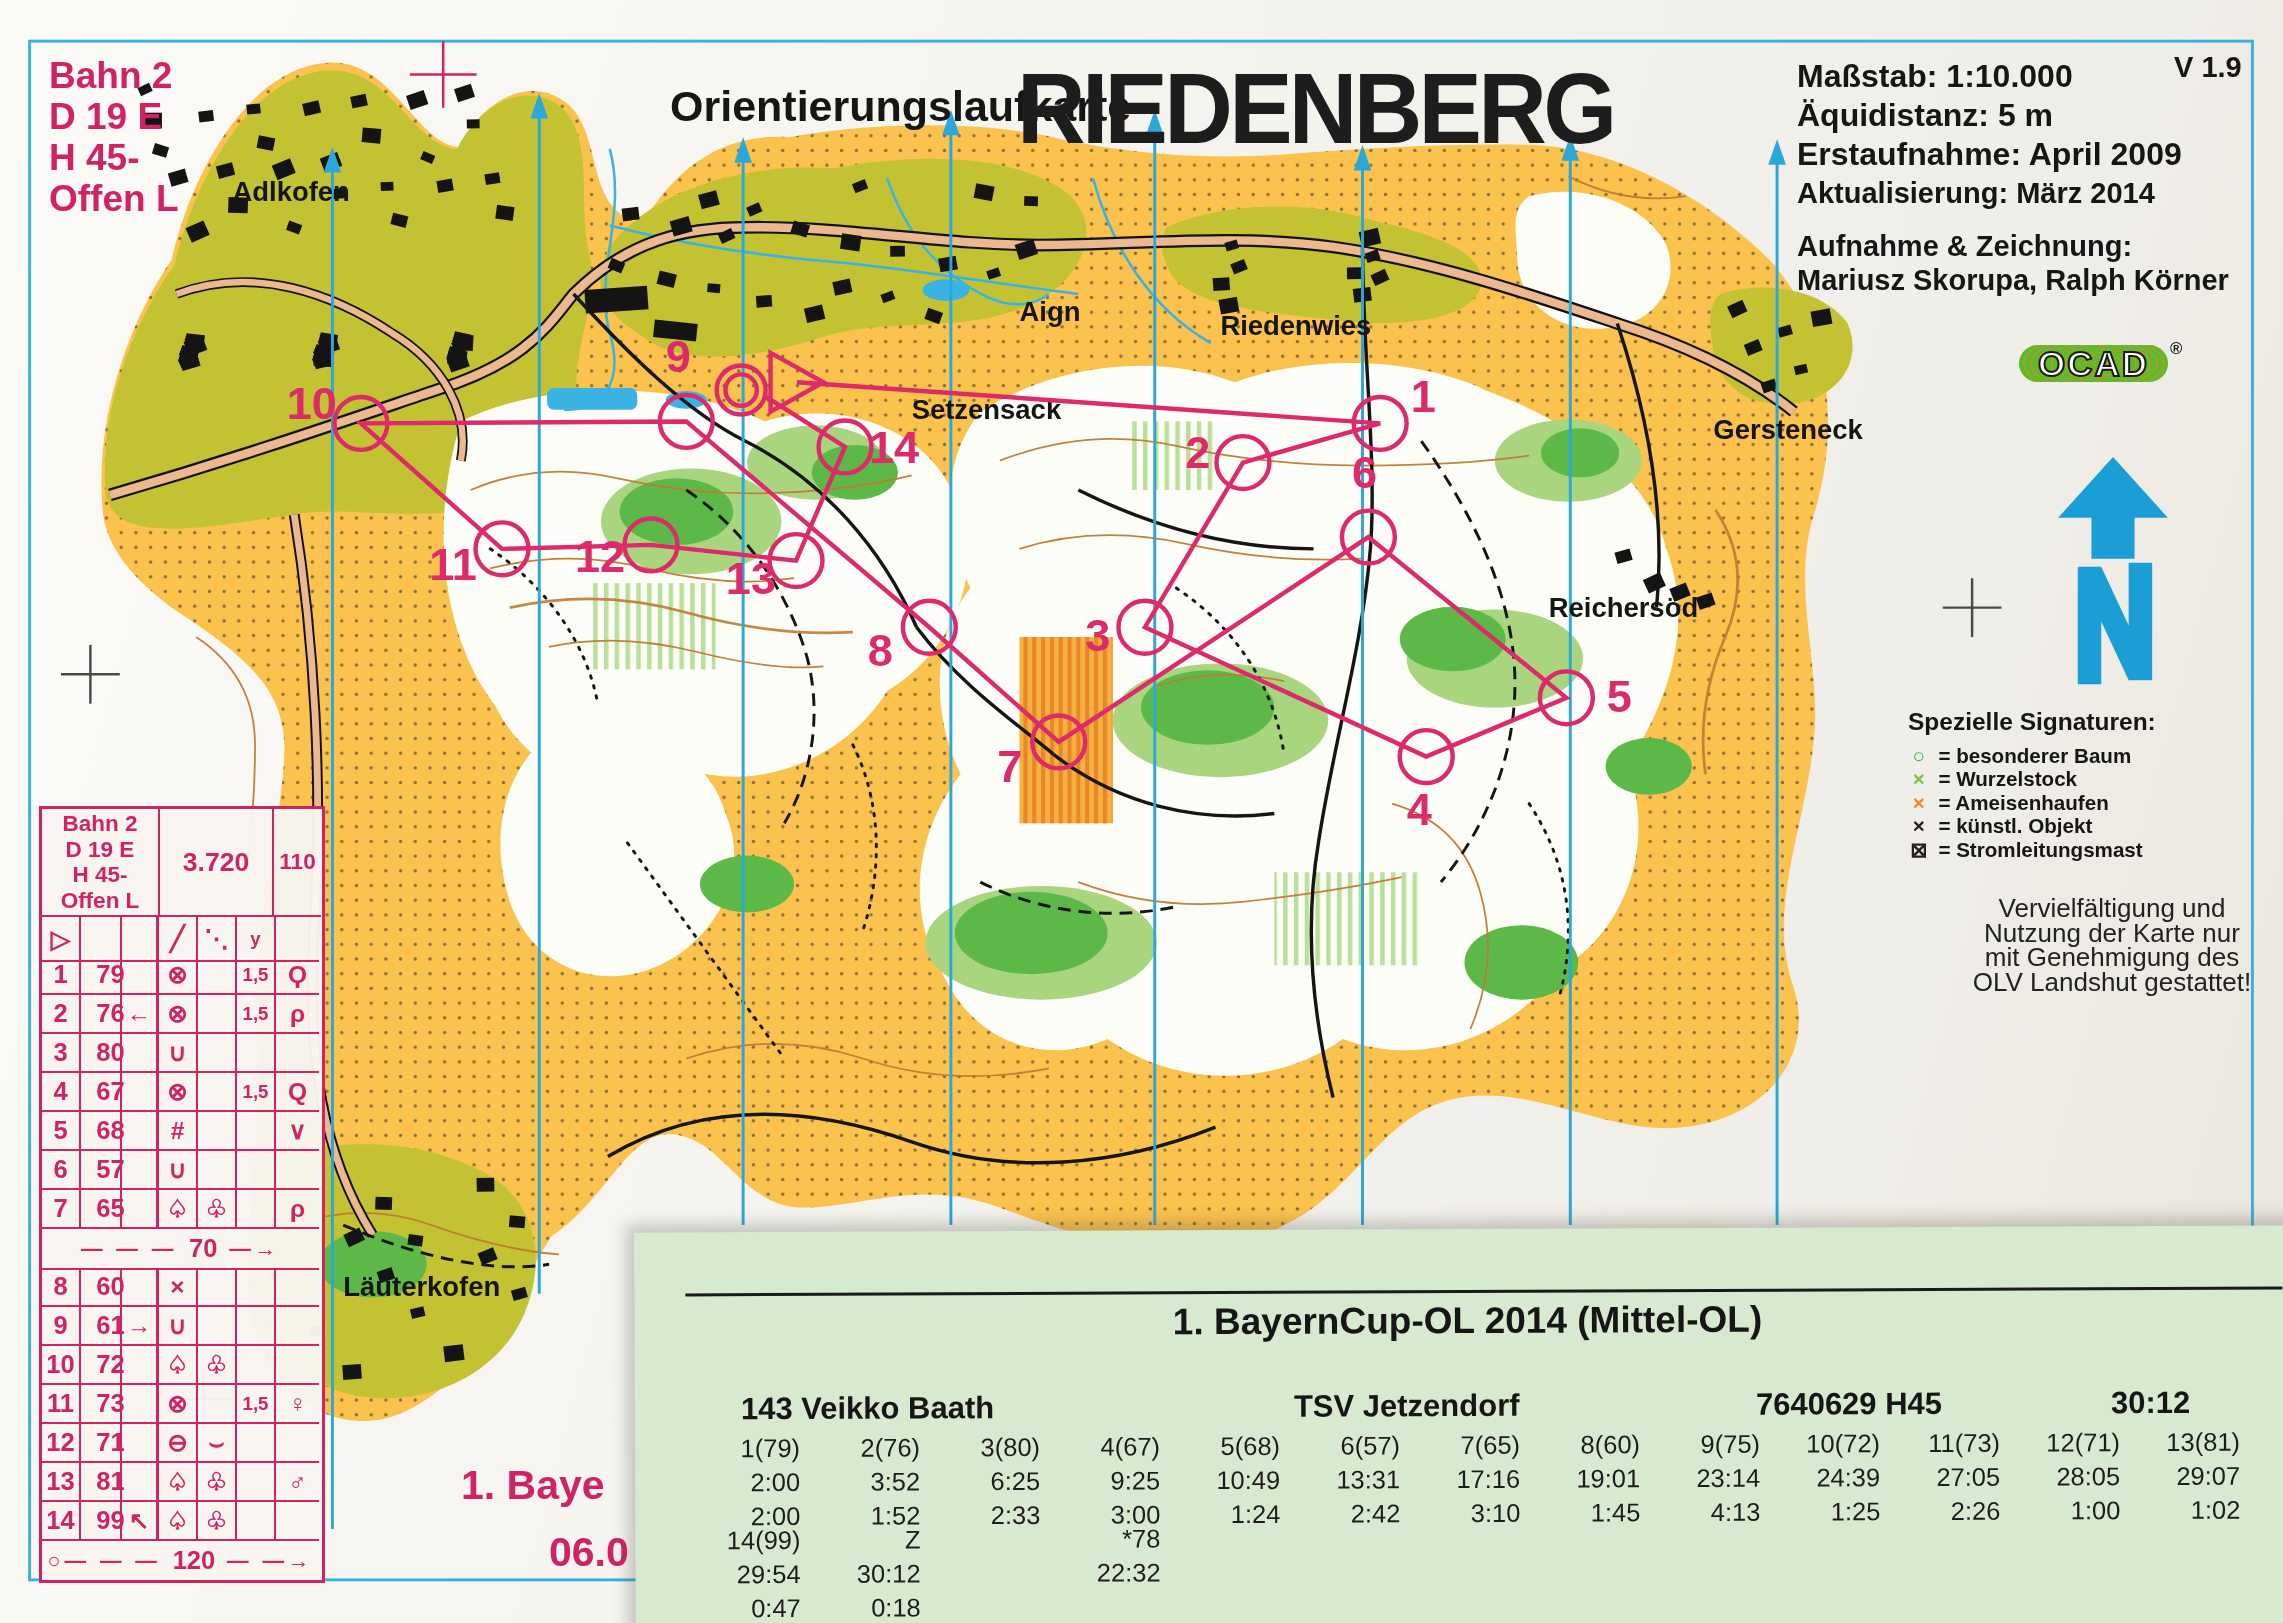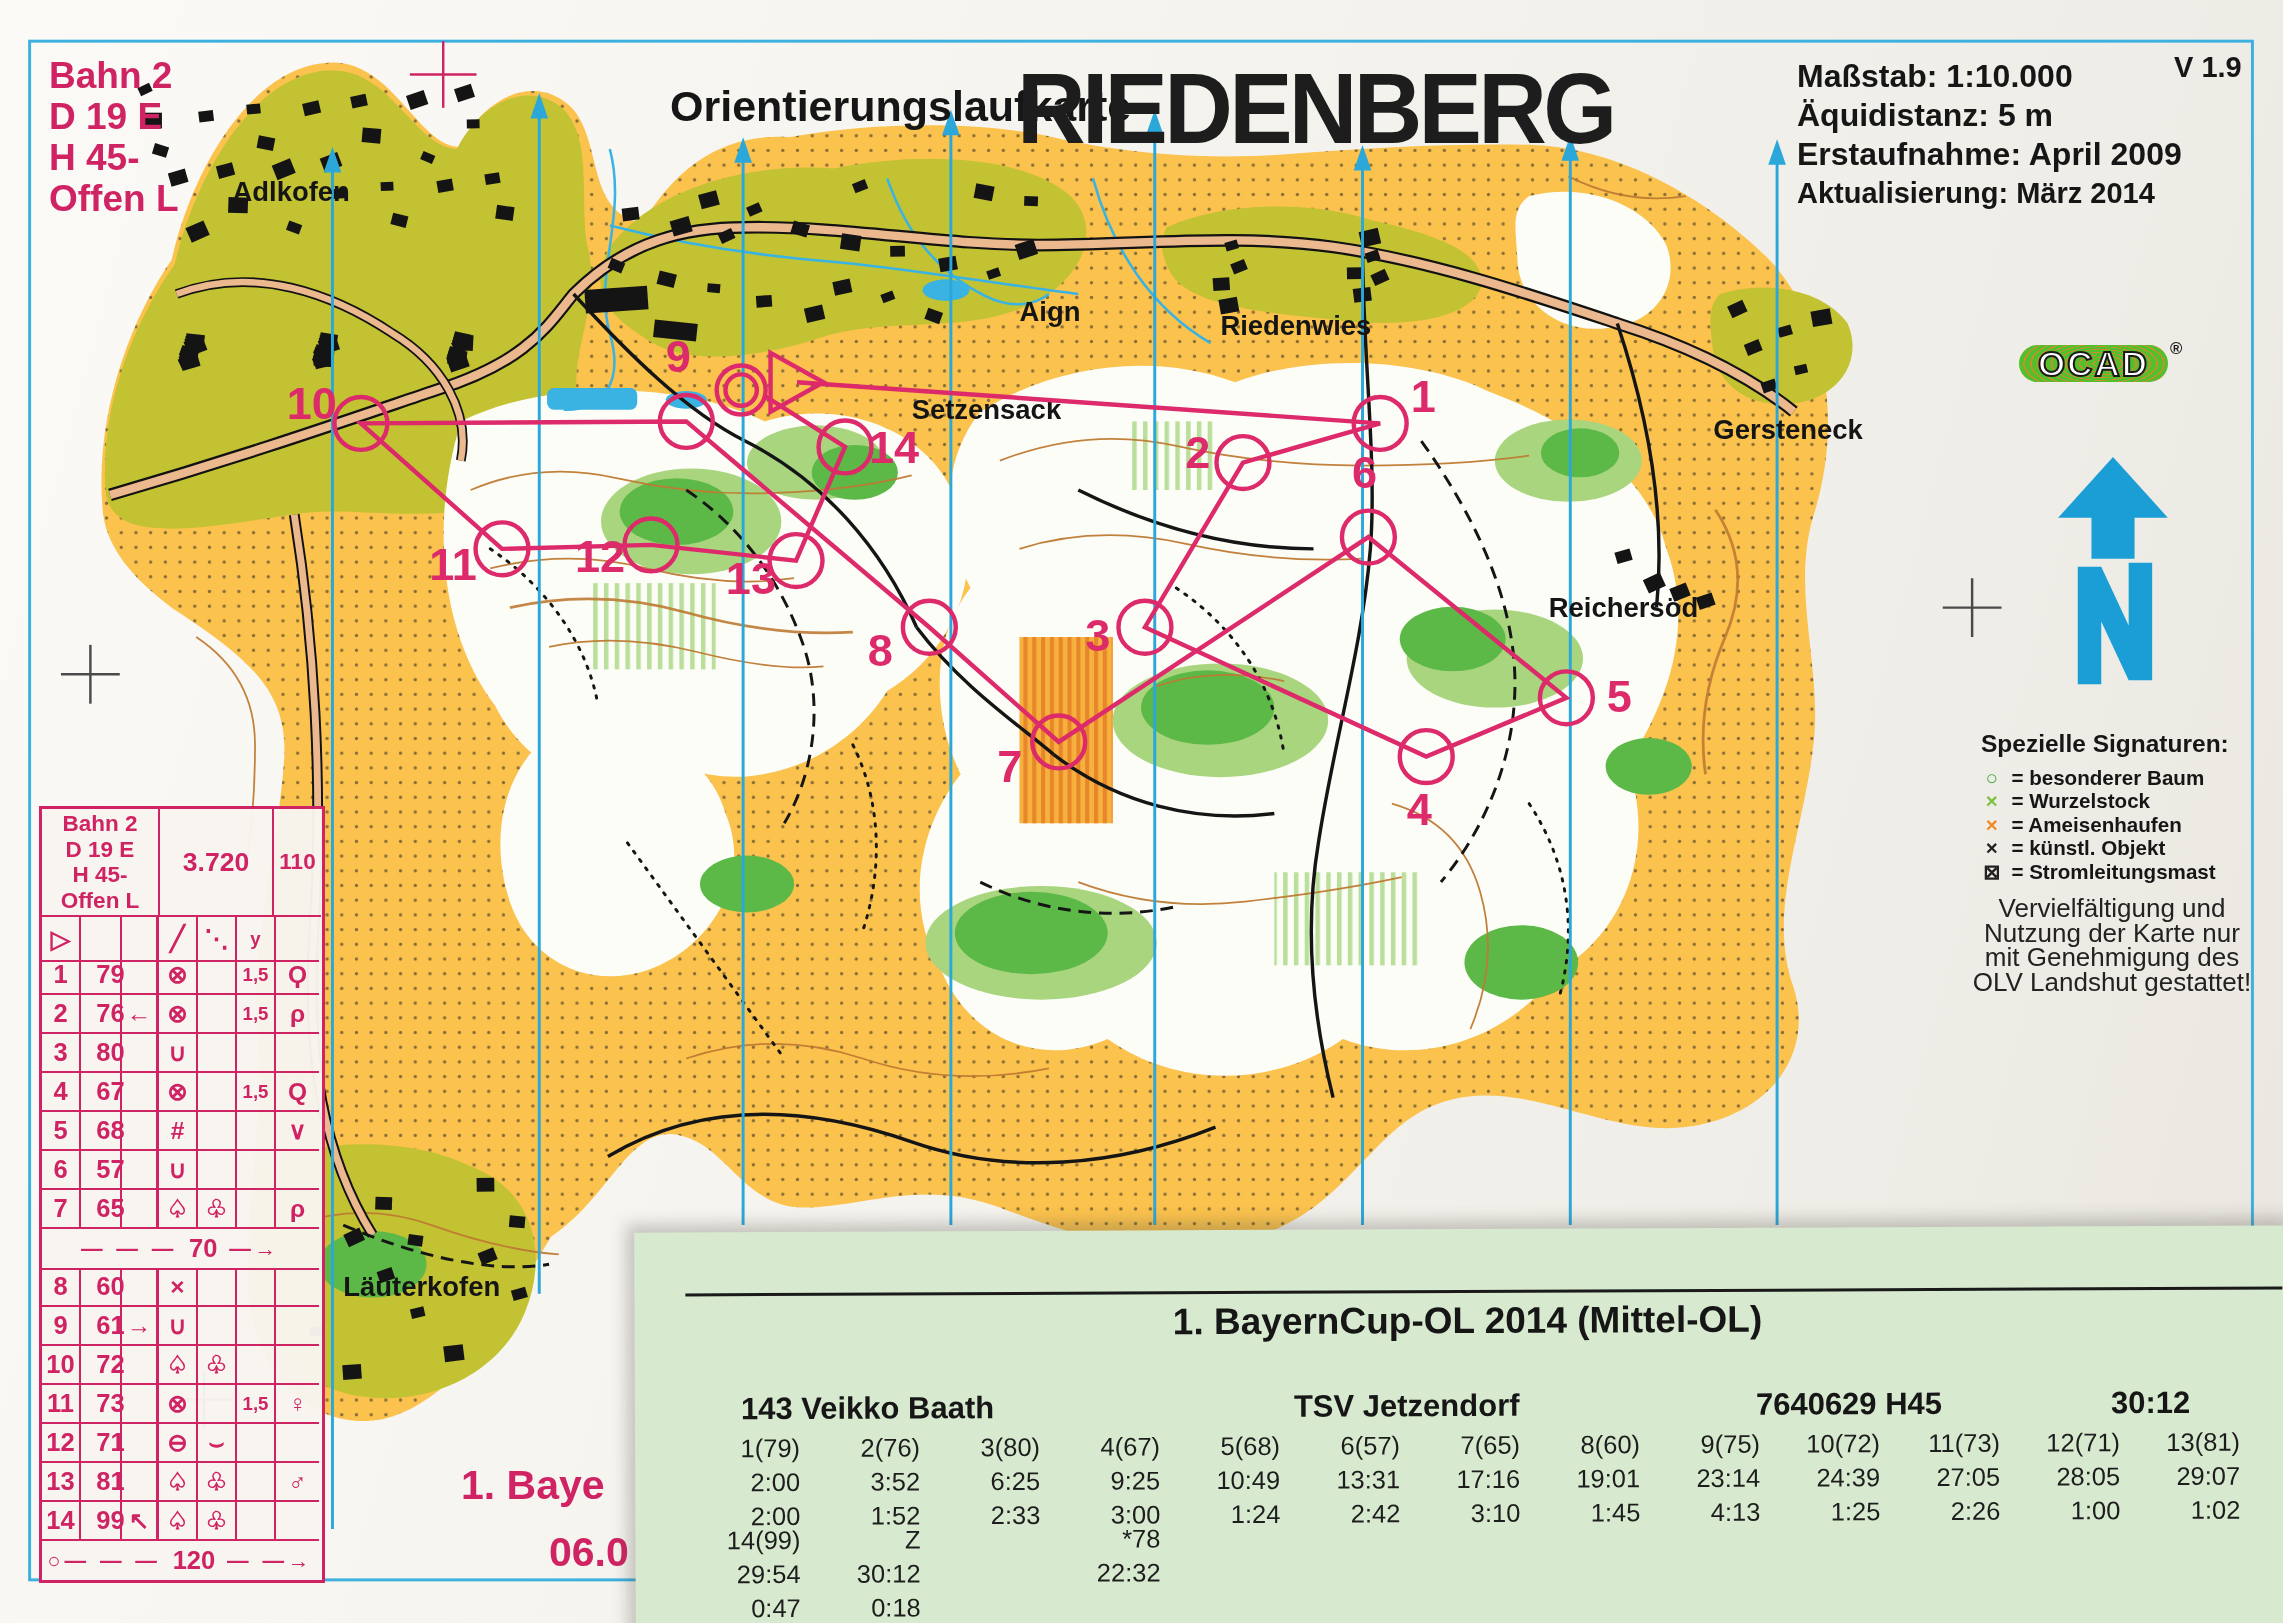--- a/index.html
+++ b/index.html
@@ -27,21 +27,21 @@
   .ocad{left:2019px;top:345px;width:149px;height:37px;border-radius:26.5px;
         background:
           repeating-radial-gradient(ellipse 88px 35px at 55% 50%, rgba(216,137,42,.9) 0 1.8px, rgba(216,137,42,0) 1.8px 6.9px),
           #52c02d;
         display:flex;align-items:center;justify-content:center;}
   .ocad-text{font-size:35px;font-weight:bold;color:#fff;letter-spacing:2px;
              -webkit-text-stroke:2px #1a1a1a; text-shadow:0 0 1px #000;}
   .ocad-reg{left:2170px;top:339px;font-size:16.7px;font-weight:bold;color:#1a1a1a;}
 
   
-  .legend{left:1981px;top:708px;color:#161616;margin-top:22px;}
+  .legend{left:1908px;top:708px;color:#161616;}
   .legend-title{font-size:24.5px;font-weight:bold;margin-bottom:7.8px;}
   .legend-item{display:flex;align-items:center;gap:8.8px;height:23.5px;font-size:20.6px;font-weight:bold;}
   .legend-sym{width:21.6px;text-align:center;font-size:20.6px;font-weight:bold;}
   .notice{width:304px;text-align:center;font-size:26px;line-height:24.5px;color:#222;}
   .notice1{left:1960px;top:896px;}
   .notice2{left:1946px;top:1017px;width:338px;}
 
   
   .sheet{left:39px;top:806px;width:286px;background:rgba(248,245,240,.97);
          border:3.9px solid var(--mag);box-sizing:border-box;color:var(--mag);}
@@ -453,20 +453,24 @@
   <div class="abs big-title">RIEDENBERG</div>
   <div class="abs version">V 1.9</div>
 
   <div class="abs info-block">
     <div class="l1">Maßstab: 1:10.000</div>
     <div class="l2">Äquidistanz: 5 m</div>
     <div class="l3">Erstaufnahme: April 2009</div>
     <div class="l4">Aktualisierung: März 2014</div>
   </div>
 
+  <div class="abs credits">
+    <div>Aufnahme &amp; Zeichnung:</div>
+    <div>Mariusz Skorupa, Ralph Körner</div>
+  </div>
 
   <div class="abs ocad">
     <span class="ocad-text">OCAD</span>
   </div>
   <div class="abs ocad-reg">®</div>
 
   <svg class="abs" style="left:2056px;top:457px" width="114" height="235" viewBox="0 0 116 240">
     <g fill="#1b9ed6">
       <polygon points="58,0 114,62 80,62 80,104 36,104 36,62 2,62"></polygon>
       <polygon points="22,112 46,112 74,172 74,108 98,108 98,228 74,228 46,168 46,232 22,232"></polygon>

